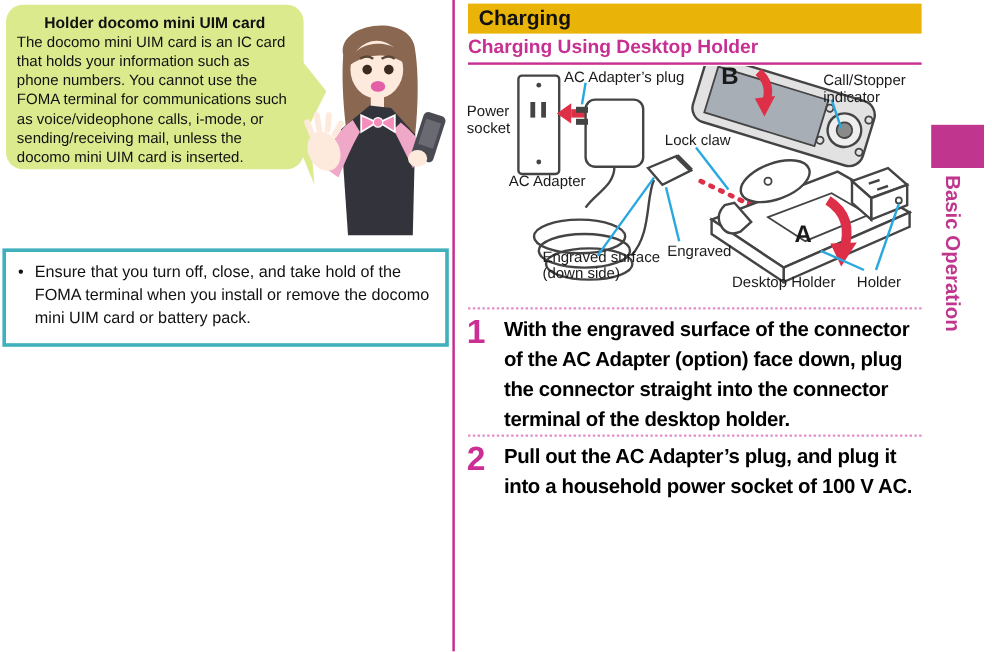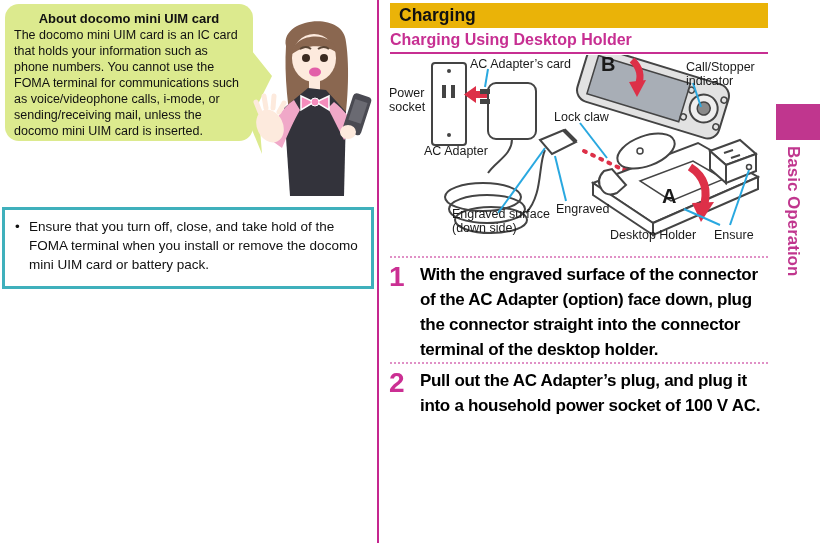--- a/index.html
+++ b/index.html
@@ -45,21 +45,21 @@
                 text-orientation:mixed; font-size:17px; font-weight:bold; color:#c0368e; }
   .page-num { position:absolute; left:778px; top:512px; width:40px; text-align:right;
               font-size:21px; color:#701a75;margin-top:37px; }
 </style>
 </head>
 <body>
 
 <div class="page">
 
   <div class="bubble">
-    <div class="bubble-title">About docomo mini UIM card</div>
+    <div class="bubble-title">Holder docomo mini UIM card</div>
     <div class="bubble-body">The docomo mini UIM card is an IC card that holds your information such as phone numbers. You cannot use the FOMA terminal for communications such as voice/videophone calls, i-mode, or sending/receiving mail, unless the docomo mini UIM card is inserted.</div>
   </div>
   <svg class="bubble-tail" width="60" height="120" viewBox="0 0 60 120">
     <path d="M0,4 L24,34 L10,62 L14,112 L0,78 Z" fill="#dcea8e"></path>
   </svg>
 
   <svg class="woman" width="126" height="190" viewBox="0 0 126 190">
     <path d="M38,38 C32,10 96,2 98,34 C102,60 100,100 94,132 L82,140 L46,134 C40,104 36,66 38,38 Z" fill="#8a6750"></path>
     <ellipse cx="66" cy="50" rx="22" ry="24" fill="#fdeadd"></ellipse>
     <path d="M44,46 C44,24 88,22 88,44 C76,36 58,36 44,46 Z" fill="#8a6750"></path>
@@ -162,29 +162,29 @@
       <g stroke="#29a8e0" stroke-width="2">
         <line x1="100" y1="14" x2="97" y2="32"></line>
         <line x1="192" y1="68" x2="219" y2="103"></line>
         <line x1="305" y1="28" x2="313" y2="52"></line>
         <line x1="178" y1="146" x2="167" y2="101"></line>
         <line x1="110" y1="158" x2="157" y2="93"></line>
         <line x1="332" y1="170" x2="296" y2="154"></line>
         <line x1="342" y1="170" x2="361" y2="115"></line>
       </g>
     </svg>
-    <div class="dlabel" style="left:82px; top:2px;">AC Adapter’s card</div>
+    <div class="dlabel" style="left:82px; top:2px;">AC Adapter’s plug</div>
     <div class="dlabel wrap" style="left:1px; top:31px; width:50px;">Power socket</div>
     <div class="dlabel" style="left:36px; top:89px;">AC Adapter</div>
     <div class="dlabel" style="left:166px; top:55px;">Lock claw</div>
     <div class="dlabel wrap" style="left:298px; top:5px; width:84px;">Call/Stopper indicator</div>
     <div class="dlabel" style="left:168px; top:147px;">Engraved</div>
     <div class="dlabel wrap" style="left:64px; top:152px; width:108px;">Engraved surface (down side)</div>
     <div class="dlabel" style="left:222px; top:173px;">Desktop Holder</div>
-    <div class="dlabel" style="left:326px; top:173px;">Ensure</div>
+    <div class="dlabel" style="left:326px; top:173px;">Holder</div>
     <div class="dmarker" style="left:213px; top:-2px;">B</div>
     <div class="dmarker" style="left:274px; top:130px;">A</div>
   </div>
 
   <div class="dotline" style="top:256px;"></div>
   <div class="step-num" style="top:263px;">1</div>
   <div class="step-text" style="top:262px;">With the engraved surface of the connector of the AC Adapter (option) face down, plug the connector straight into the connector terminal of the desktop holder.</div>
   <div class="dotline" style="top:362px;"></div>
   <div class="step-num" style="top:369px;">2</div>
   <div class="step-text" style="top:368px;">Pull out the AC Adapter’s plug, and plug it into a household power socket of 100 V AC.</div>

